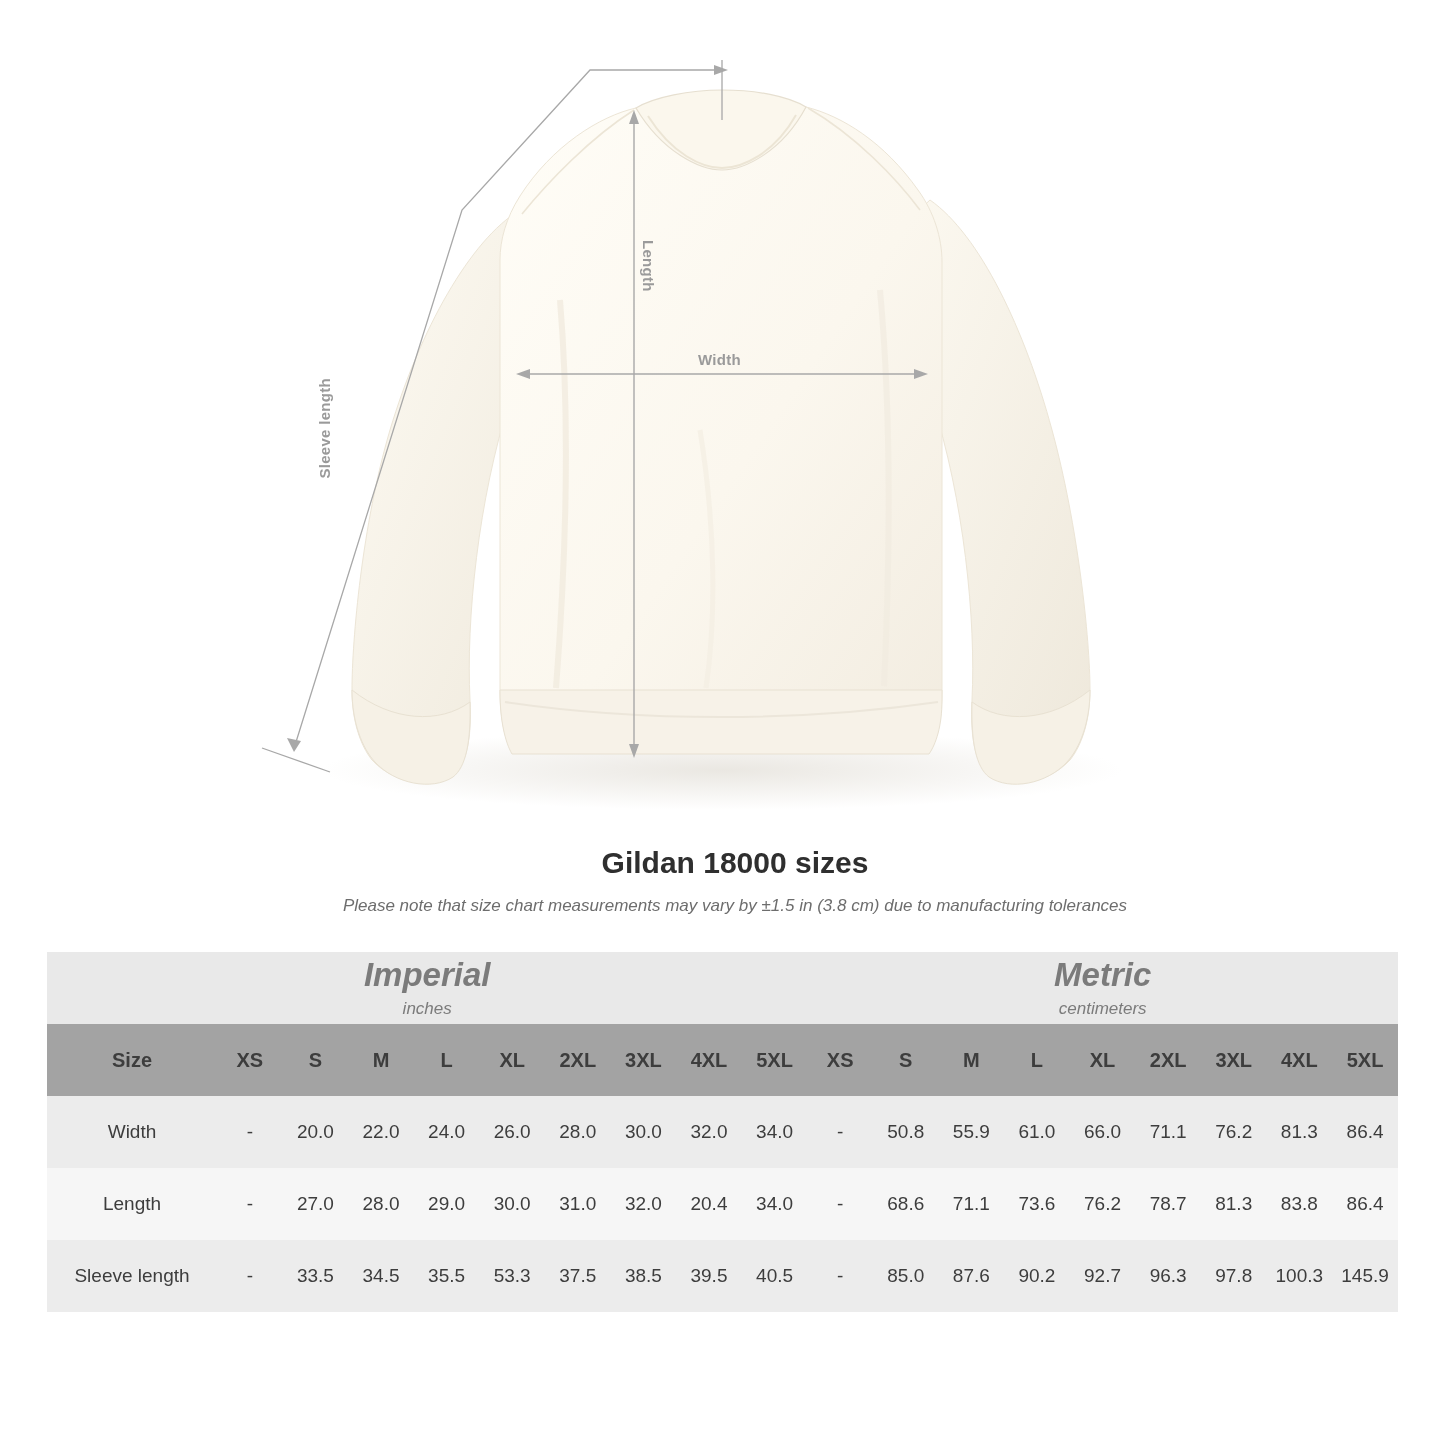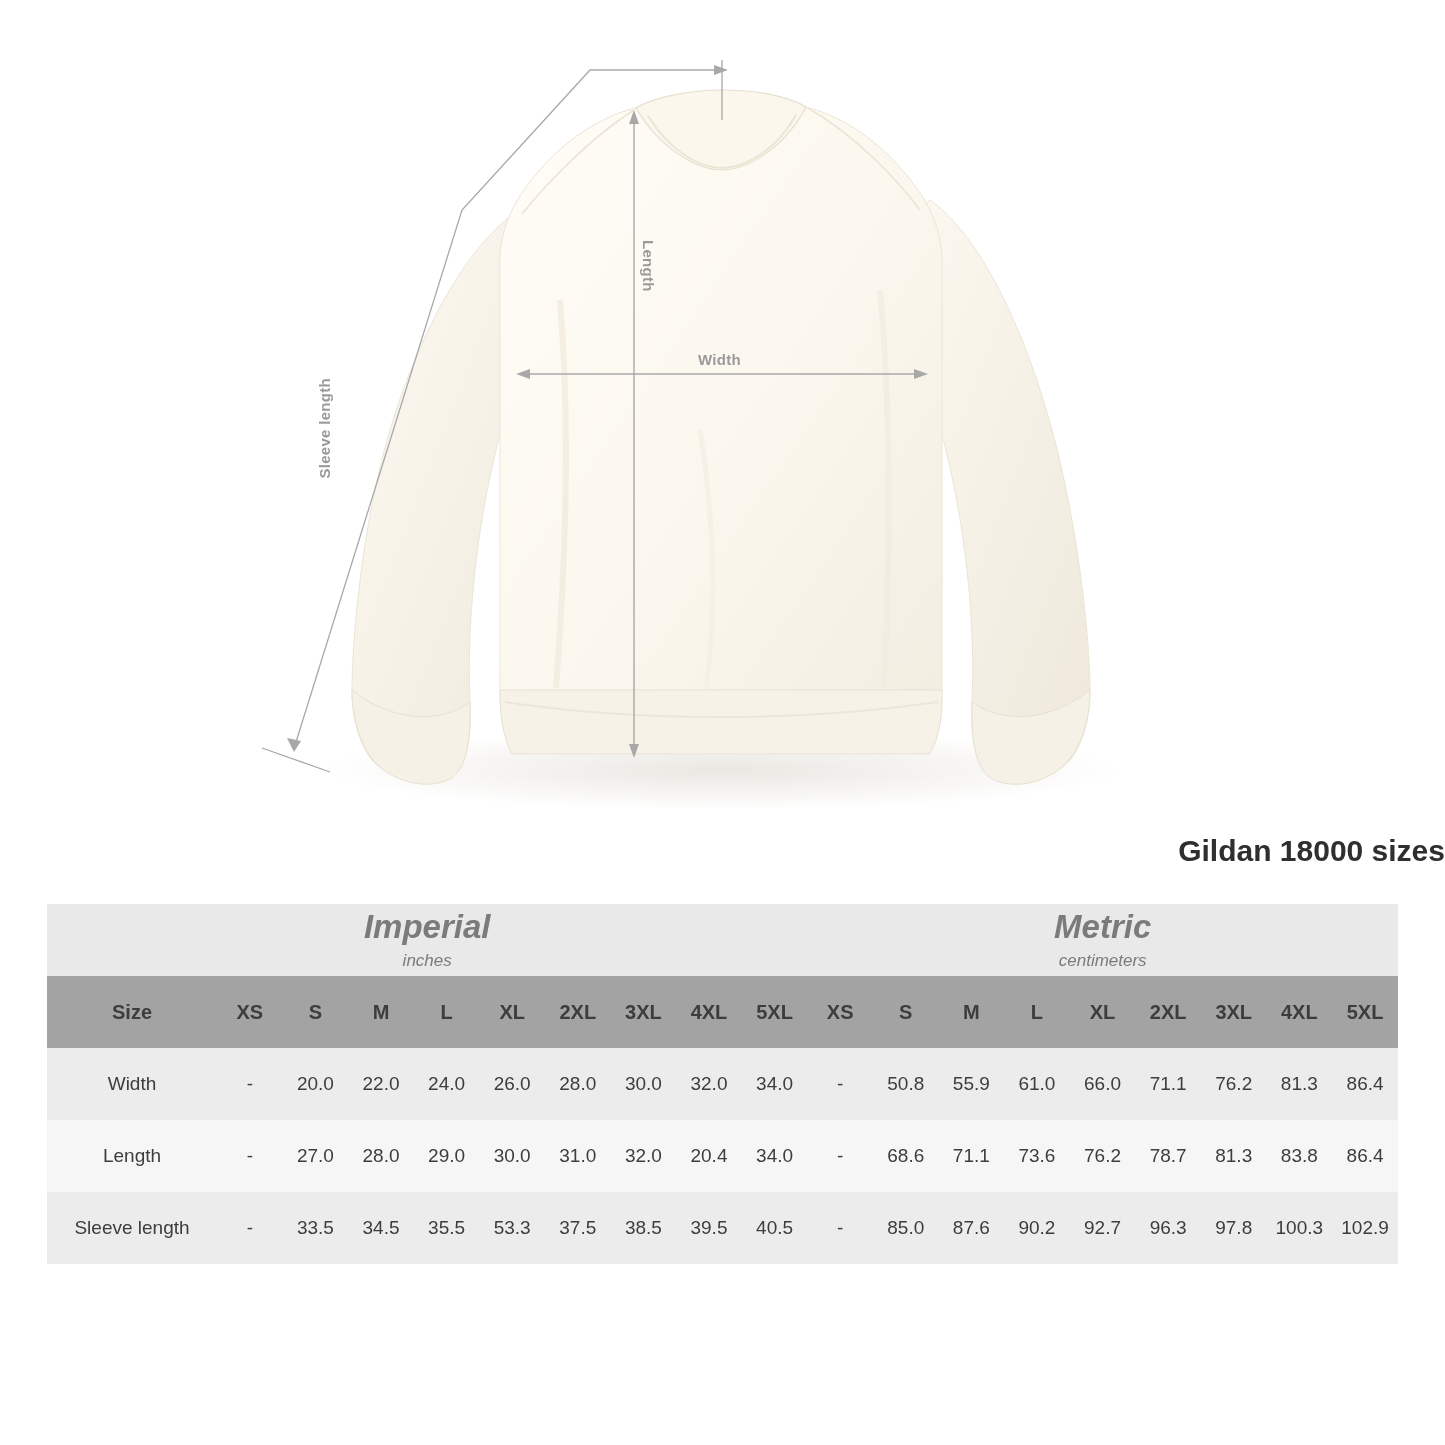--- a/index.html
+++ b/index.html
@@ -51,22 +51,22 @@
   #label-sleeve {
     left: 316px;
     top: 378px;
     writing-mode: vertical-rl;
     text-orientation: mixed;
     transform: rotate(180deg);
   }
 
   
   .title-block {
-    text-align: right;
-    margin-top: 4px;
+    text-align: center;
+    margin-top: 16px;
     padding-left: 25px;
   }
   .chart-title {
     font-size: 30px;
     font-weight: bold;
     color: #2f2f2f;
     margin: 0;
   }
   .chart-note {
     font-size: 17px;
@@ -210,20 +210,21 @@
       <line x1="262" y1="748" x2="330" y2="772" stroke="#a8a8a8" stroke-width="1.3"></line>
     </svg>
 
     <div class="dim-label" id="label-length">Length</div>
     <div class="dim-label" id="label-width">Width</div>
     <div class="dim-label" id="label-sleeve">Sleeve length</div>
   </div>
 
   <div class="title-block">
     <h1 class="chart-title">Gildan 18000 sizes</h1>
+    <p class="chart-note">Please note that size chart measurements may vary by ±1.5 in (3.8 cm) due to manufacturing tolerances</p>
   </div>
 
   <div class="table-wrap">
     <table class="size-table">
       <colgroup>
         <col class="c-label">
         <col class="c-cell">
           <col class="c-cell">
           <col class="c-cell">
           <col class="c-cell">
@@ -333,19 +334,19 @@
           <td>39.5</td>
           <td>40.5</td>
           <td>-</td>
           <td>85.0</td>
           <td>87.6</td>
           <td>90.2</td>
           <td>92.7</td>
           <td>96.3</td>
           <td>97.8</td>
           <td>100.3</td>
-          <td>102.9</td>
+          <td>145.9</td>
         </tr>
       </tbody>
     </table>
   </div>
 
 </div>
 
 </body></html>

